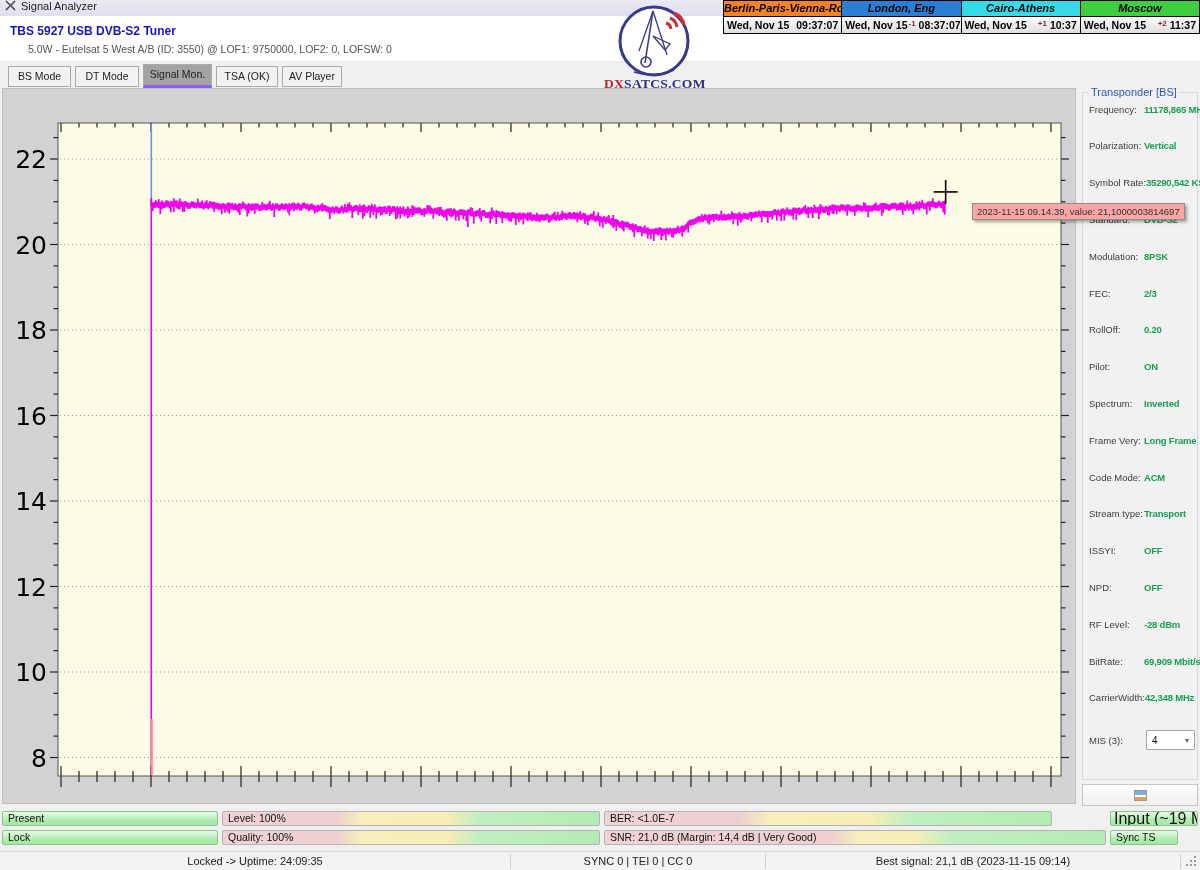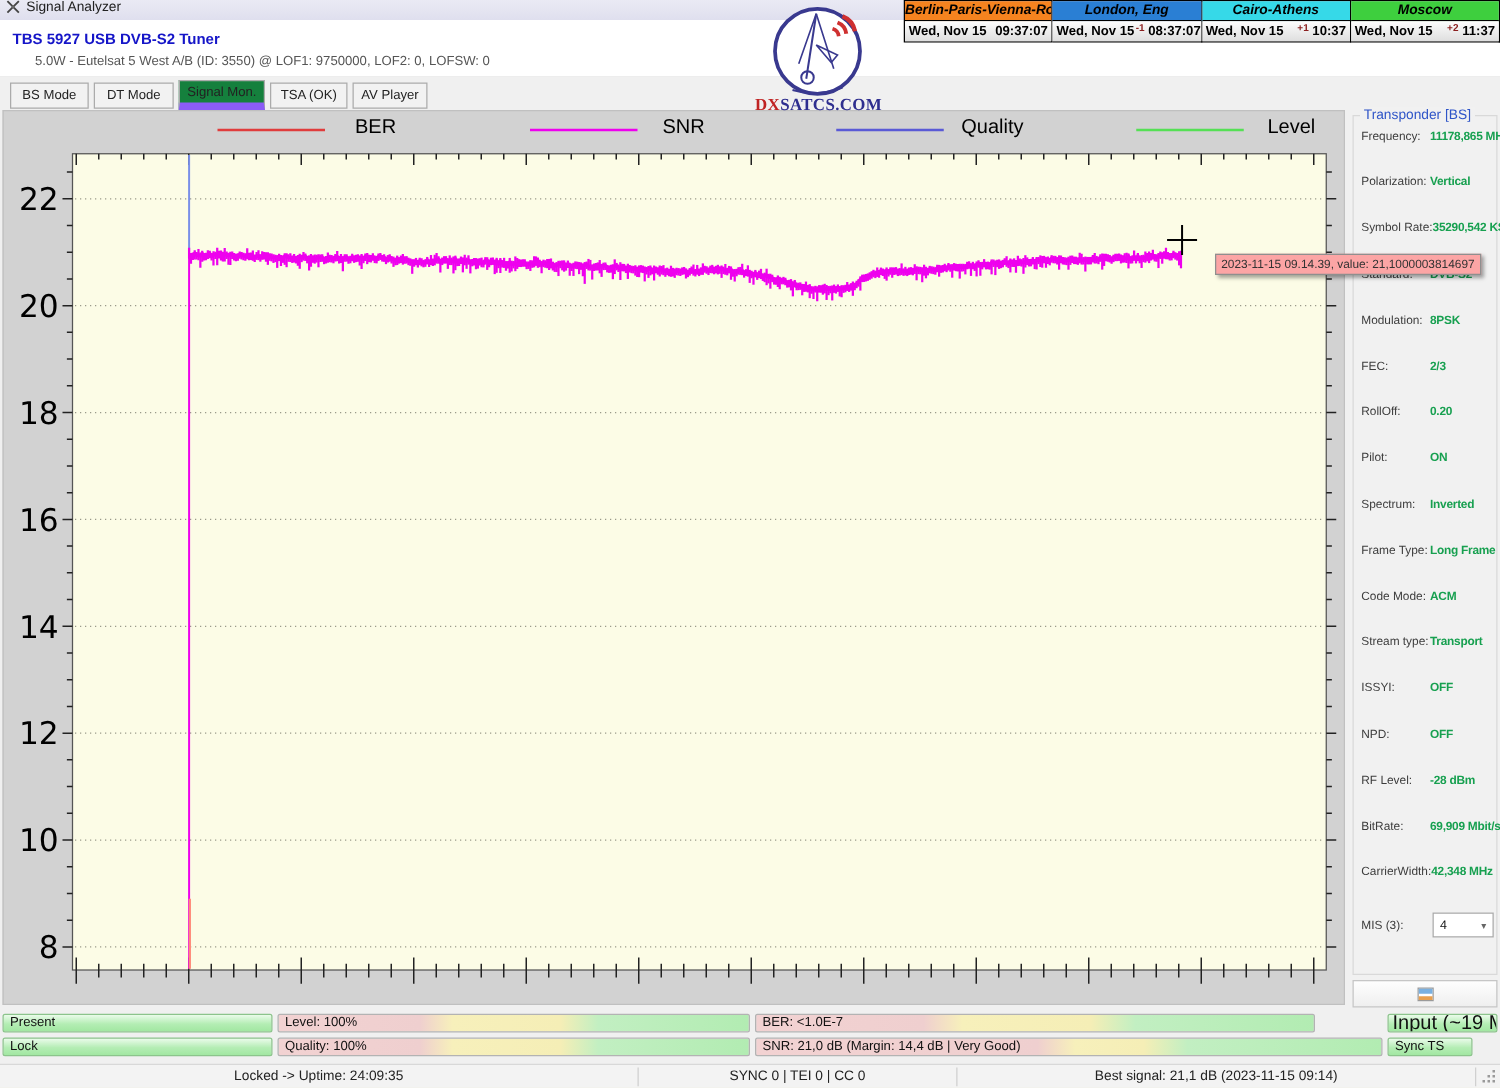--- a/index.html
+++ b/index.html
@@ -33,21 +33,21 @@
                 text-align:center; line-height:15px; overflow:hidden; white-space:nowrap; color:#000; }
   .clock-time { height:16px; background:linear-gradient(#fdfdfd,#dedede); display:flex; align-items:center;
                 justify-content:space-between; padding:0 3px; font-size:10.5px; font-weight:bold; color:#000;
                 white-space:nowrap; }
   .tz-off { font-size:8px; color:#8b2020; font-weight:bold; position:relative; top:-3px; margin-left:1px; }
 
   
   .tabstrip { position:absolute; left:0; top:62px; width:1075px; height:26px; background:#f0f0f0; }
   .tab { position:absolute; top:4px; height:21px; background:#f2f2f2; border:1px solid #ababab;
          font-size:10.5px; text-align:center; line-height:19px; color:#222; cursor:default; }
-  .tab.active { top:2px; height:24px; background:#15803d; border-bottom:6px solid #8b5cf6; z-index:2; }
+  .tab.active { top:2px; height:24px; background:#a3a3a3; border-bottom:3px solid #8b5cf6; z-index:2; }
 
   
   .chart-widget { position:absolute; left:2px; top:88px; width:1074px; height:716px; background:#d2d2d2;
                   border:1px solid #c0c0c0; }
   .legend { position:absolute; left:0; top:0; width:100%; height:30px; }
   .legend-line { position:absolute; top:14px; height:2px; width:86px; }
   .legend-label { position:absolute; top:4px; font-size:16px; color:#000; }
   #plot-svg { position:absolute; left:0; top:0; width:1074px; height:716px; }
 
   
@@ -887,30 +887,20 @@
         <line x1="934.279" y1="113.31678882991434" x2="934.279" y2="119.30178882991422" stroke="#ee00ee" stroke-width="1.8"></line>
         <line x1="935.779" y1="111.60526147942932" x2="935.779" y2="117.59026147942919" stroke="#ee00ee" stroke-width="1.8"></line>
         <line x1="937.279" y1="112.71034010894485" x2="937.279" y2="118.69534010894472" stroke="#ee00ee" stroke-width="1.8"></line>
         <line x1="938.779" y1="113.474241563959" x2="938.779" y2="119.45924156395887" stroke="#ee00ee" stroke-width="1.8"></line>
         <line x1="940.279" y1="111.97777461635891" x2="940.279" y2="123.3099706212606" stroke="#ee00ee" stroke-width="1.8"></line>
         <line x1="941.779" y1="111.62831286503408" x2="941.779" y2="125.65048548798185" stroke="#ee00ee" stroke-width="1.8"></line>
         <path d="M148.3,114.6 L149.8,115.9 L151.3,115.7 L152.8,113.8 L154.3,115.3 L155.8,115.1 L157.3,115.6 L158.8,114.1 L160.3,116.0 L161.8,115.7 L163.3,114.7 L164.8,114.1 L166.3,116.0 L167.8,114.9 L169.3,114.9 L170.8,114.8 L172.3,114.3 L173.8,115.9 L175.3,116.8 L176.8,114.7 L178.3,114.7 L179.8,115.7 L181.3,114.9 L182.8,114.7 L184.3,116.0 L185.8,116.6 L187.3,116.2 L188.8,114.7 L190.3,115.2 L191.8,115.8 L193.3,116.2 L194.8,115.0 L196.3,115.8 L197.8,115.6 L199.3,116.2 L200.8,117.1 L202.3,116.0 L203.8,115.7 L205.3,116.9 L206.8,115.4 L208.3,115.2 L209.8,115.4 L211.3,115.4 L212.8,116.2 L214.3,116.7 L215.8,117.0 L217.3,117.3 L218.8,117.6 L220.3,116.5 L221.8,117.5 L223.3,117.9 L224.8,116.1 L226.3,116.1 L227.8,117.0 L229.3,117.2 L230.8,117.9 L232.3,116.8 L233.8,118.4 L235.3,117.5 L236.8,116.6 L238.3,117.3 L239.8,116.1 L241.3,116.3 L242.8,118.3 L244.3,117.9 L245.8,116.7 L247.3,117.8 L248.8,118.6 L250.3,117.4 L251.8,116.9 L253.3,117.2 L254.8,117.0 L256.3,118.9 L257.8,118.4 L259.3,117.7 L260.8,117.3 L262.3,117.6 L263.8,118.2 L265.3,116.8 L266.8,116.5 L268.3,118.4 L269.8,116.8 L271.3,118.6 L272.8,117.0 L274.3,116.9 L275.8,118.6 L277.3,118.2 L278.8,116.6 L280.3,117.9 L281.8,117.3 L283.3,117.0 L284.8,117.9 L286.3,116.8 L287.8,118.2 L289.3,116.4 L290.8,116.0 L292.3,117.3 L293.8,117.5 L295.3,116.2 L296.8,118.1 L298.3,118.3 L299.8,116.3 L301.3,116.0 L302.8,117.5 L304.3,117.0 L305.8,118.9 L307.3,117.6 L308.8,117.0 L310.3,118.4 L311.8,118.8 L313.3,119.8 L314.8,118.0 L316.3,119.3 L317.8,118.0 L319.3,119.3 L320.8,118.6 L322.3,118.5 L323.8,119.7 L325.3,120.2 L326.8,120.9 L328.3,121.0 L329.8,119.9 L331.3,121.6 L332.8,119.8 L334.3,120.7 L335.8,121.4 L337.3,121.0 L338.8,119.1 L340.3,121.2 L341.8,119.6 L343.3,120.4 L344.8,119.8 L346.3,118.5 L347.8,118.5 L349.3,120.6 L350.8,119.6 L352.3,118.5 L353.8,118.5 L355.3,120.1 L356.8,119.6 L358.3,119.7 L359.8,120.3 L361.3,118.1 L362.8,120.5 L364.3,120.4 L365.8,118.8 L367.3,119.5 L368.8,119.8 L370.3,119.6 L371.8,119.3 L373.3,121.0 L374.8,120.7 L376.3,120.0 L377.8,120.0 L379.3,120.5 L380.8,120.1 L382.3,121.4 L383.8,121.5 L385.3,119.3 L386.8,119.4 L388.3,121.4 L389.8,119.7 L391.3,119.5 L392.8,121.6 L394.3,119.8 L395.8,122.1 L397.3,120.0 L398.8,121.6 L400.3,121.9 L401.8,122.4 L403.3,122.4 L404.8,120.8 L406.3,122.5 L407.8,122.3 L409.3,121.6 L410.8,122.7 L412.3,121.2 L413.8,121.2 L415.3,121.0 L416.8,120.9 L418.3,122.9 L419.8,122.7 L421.3,121.7 L422.8,121.8 L424.3,121.5 L425.8,121.1 L427.3,121.8 L428.8,121.3 L430.3,122.4 L431.8,121.3 L433.3,121.9 L434.8,122.1 L436.3,123.6 L437.8,122.3 L439.3,124.0 L440.8,123.8 L442.3,123.2 L443.8,122.8 L445.3,122.2 L446.8,121.9 L448.3,121.9 L449.8,124.1 L451.3,122.0 L452.8,123.8 L454.3,124.4 L455.8,123.8 L457.3,122.7 L458.8,122.9 L460.3,123.2 L461.8,123.5 L463.3,124.2 L464.8,123.2 L466.3,122.8 L467.8,123.9 L469.3,124.5 L470.8,125.0 L472.3,124.4 L473.8,124.0 L475.3,123.5 L476.8,123.5 L478.3,124.7 L479.8,123.7 L481.3,123.6 L482.8,125.5 L484.3,125.9 L485.8,125.7 L487.3,125.0 L488.8,124.2 L490.3,123.9 L491.8,125.2 L493.3,126.1 L494.8,124.6 L496.3,124.7 L497.8,126.0 L499.3,125.1 L500.8,125.6 L502.3,126.1 L503.8,126.3 L505.3,125.8 L506.8,126.9 L508.3,125.9 L509.8,125.7 L511.3,126.0 L512.8,126.7 L514.3,127.2 L515.8,126.4 L517.3,125.9 L518.8,127.8 L520.3,126.0 L521.8,126.8 L523.3,127.4 L524.8,126.9 L526.3,126.4 L527.8,127.8 L529.3,128.2 L530.8,127.7 L532.3,128.6 L533.8,127.8 L535.3,128.7 L536.8,128.7 L538.3,127.8 L539.8,128.0 L541.3,128.4 L542.8,127.5 L544.3,127.1 L545.8,128.3 L547.3,129.3 L548.8,128.0 L550.3,126.7 L551.8,128.1 L553.3,128.8 L554.8,127.4 L556.3,128.4 L557.8,127.4 L559.3,127.5 L560.8,126.2 L562.3,126.6 L563.8,127.6 L565.3,126.1 L566.8,125.4 L568.3,127.0 L569.8,126.2 L571.3,125.4 L572.8,126.6 L574.3,125.9 L575.8,126.9 L577.3,127.8 L578.8,127.8 L580.3,126.3 L581.8,126.7 L583.3,129.0 L584.8,128.8 L586.3,128.6 L587.8,127.3 L589.3,127.5 L590.8,127.7 L592.3,129.7 L593.8,128.9 L595.3,128.9 L596.8,129.4 L598.3,130.2 L599.8,131.0 L601.3,129.5 L602.8,131.5 L604.3,130.0 L605.8,130.8 L607.3,132.3 L608.8,131.7 L610.3,131.6 L611.8,132.6 L613.3,132.5 L614.8,133.3 L616.3,135.2 L617.8,135.4 L619.3,133.9 L620.8,135.0 L622.3,135.7 L623.8,135.0 L625.3,135.8 L626.8,137.7 L628.3,137.4 L629.8,136.8 L631.3,138.7 L632.8,137.5 L634.3,139.8 L635.8,139.7 L637.3,139.5 L638.8,140.7 L640.3,140.8 L641.8,141.0 L643.3,141.5 L644.8,140.9 L646.3,142.6 L647.8,142.7 L649.3,142.3 L650.8,142.6 L652.3,141.7 L653.8,141.8 L655.3,143.3 L656.8,142.3 L658.3,141.6 L659.8,142.4 L661.3,142.2 L662.8,142.0 L664.3,141.9 L665.8,142.4 L667.3,141.1 L668.8,142.4 L670.3,141.7 L671.8,141.9 L673.3,141.4 L674.8,140.4 L676.3,141.1 L677.8,140.1 L679.3,138.8 L680.8,139.8 L682.3,138.1 L683.8,136.9 L685.3,134.7 L686.8,133.3 L688.3,133.2 L689.8,132.7 L691.3,132.3 L692.8,131.4 L694.3,130.5 L695.8,129.4 L697.3,130.1 L698.8,129.2 L700.3,129.5 L701.8,127.6 L703.3,128.4 L704.8,129.1 L706.3,127.5 L707.8,128.8 L709.3,127.4 L710.8,127.5 L712.3,127.5 L713.8,127.2 L715.3,128.4 L716.8,128.0 L718.3,127.6 L719.8,128.3 L721.3,127.9 L722.8,128.4 L724.3,127.5 L725.8,127.3 L727.3,127.8 L728.8,126.7 L730.3,126.6 L731.8,126.9 L733.3,127.0 L734.8,127.4 L736.3,127.2 L737.8,127.0 L739.3,127.9 L740.8,126.2 L742.3,126.6 L743.8,126.9 L745.3,127.4 L746.8,125.4 L748.3,125.5 L749.8,125.9 L751.3,125.5 L752.8,124.6 L754.3,125.9 L755.8,123.9 L757.3,125.0 L758.8,124.9 L760.3,124.0 L761.8,124.5 L763.3,124.8 L764.8,124.6 L766.3,124.8 L767.8,124.6 L769.3,124.8 L770.8,123.0 L772.3,122.6 L773.8,124.2 L775.3,123.0 L776.8,124.3 L778.3,122.7 L779.8,121.8 L781.3,123.5 L782.8,123.1 L784.3,121.5 L785.8,123.1 L787.3,123.0 L788.8,123.3 L790.3,121.1 L791.8,121.1 L793.3,121.9 L794.8,121.3 L796.3,122.7 L797.8,122.1 L799.3,121.5 L800.8,120.1 L802.3,121.0 L803.8,122.0 L805.3,120.3 L806.8,121.1 L808.3,120.2 L809.8,121.6 L811.3,120.5 L812.8,120.3 L814.3,120.9 L815.8,121.0 L817.3,120.2 L818.8,119.5 L820.3,120.8 L821.8,120.7 L823.3,119.2 L824.8,120.8 L826.3,119.1 L827.8,119.1 L829.3,119.4 L830.8,119.4 L832.3,118.2 L833.8,119.3 L835.3,118.8 L836.8,119.9 L838.3,117.7 L839.8,118.2 L841.3,118.3 L842.8,119.2 L844.3,117.8 L845.8,118.0 L847.3,119.2 L848.8,119.4 L850.3,119.7 L851.8,118.9 L853.3,119.5 L854.8,118.0 L856.3,118.9 L857.8,118.9 L859.3,119.5 L860.8,118.2 L862.3,119.2 L863.8,119.2 L865.3,118.8 L866.8,119.1 L868.3,119.1 L869.8,119.1 L871.3,117.5 L872.8,118.3 L874.3,118.3 L875.8,118.9 L877.3,117.1 L878.8,117.9 L880.3,116.6 L881.8,116.6 L883.3,117.0 L884.8,117.5 L886.3,118.6 L887.8,117.3 L889.3,116.5 L890.8,116.5 L892.3,116.3 L893.8,118.3 L895.3,117.7 L896.8,117.6 L898.3,118.0 L899.8,116.3 L901.3,118.5 L902.8,118.3 L904.3,116.2 L905.8,118.3 L907.3,116.0 L908.8,118.2 L910.3,117.6 L911.8,117.3 L913.3,117.7 L914.8,116.0 L916.3,117.9 L917.8,116.0 L919.3,115.3 L920.8,116.7 L922.3,117.0 L923.8,116.0 L925.3,114.7 L926.8,115.3 L928.3,114.6 L929.8,115.0 L931.3,115.1 L932.8,116.0 L934.3,115.9 L935.8,114.2 L937.3,115.3 L938.8,116.0 L940.3,114.5 L941.8,114.2" fill="none" stroke="#ee00ee" stroke-width="3"></path>
         <line x1="942.655" y1="90.91749999999999" x2="942.655" y2="114.91749999999999" stroke="#000" stroke-width="1.6"></line>
         <line x1="930.655" y1="102.91749999999999" x2="954.655" y2="102.91749999999999" stroke="#000" stroke-width="1.6"></line>
       </svg>
-    <div class="legend">
-      <span class="legend-line" style="left: 171px; background: rgb(224, 60, 60);"></span>
-      <span class="legend-label" style="left:281px;">BER</span>
-      <span class="legend-line" style="left: 421px; background: rgb(238, 0, 238);"></span>
-      <span class="legend-label" style="left:527px;">SNR</span>
-      <span class="legend-line" style="left: 666px; background: rgb(90, 90, 214);"></span>
-      <span class="legend-label" style="left:766px;">Quality</span>
-      <span class="legend-line" style="left: 906px; background: rgb(85, 224, 85);"></span>
-      <span class="legend-label" style="left:1011px;">Level</span>
-    </div>
   </div>
 
   <div class="chart-tooltip">2023-11-15 09.14.39, value: 21,1000003814697</div>
 
   <div class="panel">
     <div class="groupbox">
       <div class="panel-title">Transponder [BS]</div>
 
       <div class="tp-row" style="--i:0">
           <span class="tp-label">Frequency:</span>
@@ -942,21 +932,21 @@
         </div>
       <div class="tp-row" style="--i:7">
           <span class="tp-label">Pilot:</span>
           <span class="tp-value">ON</span>
         </div>
       <div class="tp-row" style="--i:8">
           <span class="tp-label">Spectrum:</span>
           <span class="tp-value">Inverted</span>
         </div>
       <div class="tp-row" style="--i:9">
-          <span class="tp-label">Frame Type:</span>
+          <span class="tp-label">Frame Very:</span>
           <span class="tp-value">Long Frame</span>
         </div>
       <div class="tp-row" style="--i:10">
           <span class="tp-label">Code Mode:</span>
           <span class="tp-value">ACM</span>
         </div>
       <div class="tp-row" style="--i:11">
           <span class="tp-label">Stream type:</span>
           <span class="tp-value">Transport</span>
         </div>

